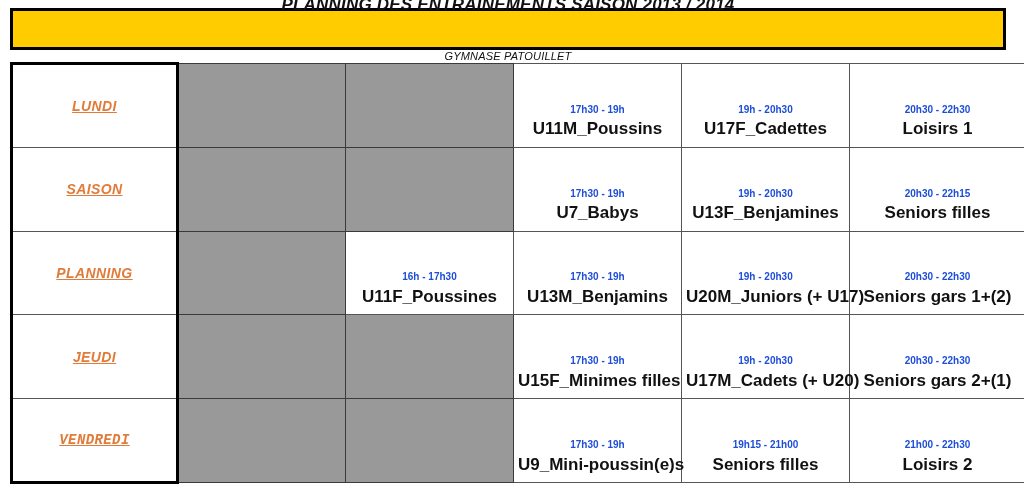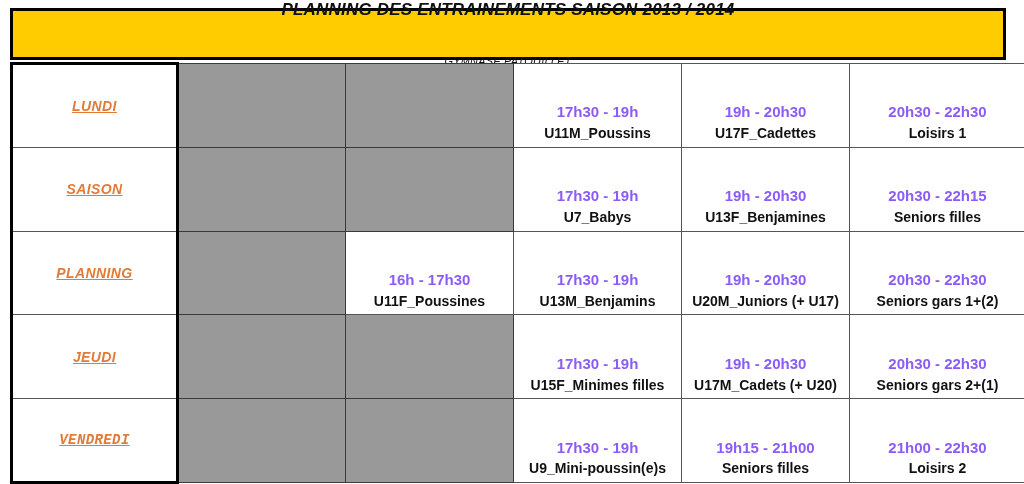--- a/index.html
+++ b/index.html
@@ -20,21 +20,21 @@
     height: 484px;
     background: #ffffff;
   }
 
   
   .banner {
     position: absolute;
     left: 10px;
     top: 8px;
     width: 996px;
-    height: 52px;
+    height: 42px;
     background: #FFCC00;
     border: 3px solid #000000;
     box-sizing: border-box;
     display: flex;
     flex-direction: column;
     align-items: center;
     justify-content: center;
     gap: 32px;
   }
   .banner-title {
@@ -102,29 +102,29 @@
     letter-spacing: 0.4px;
     white-space: nowrap;
   }
 
   .empty {
     background: #999999 !important;
     border-color: #3a3a3a !important;
   }
 
   .slot-time {
-    font-size: 15px;
-    font-weight: bold;
-    color: #8b5cf6;
+    font-size: 10px;
+    font-weight: bold;
+    color: #1d4ed8;
     line-height: 1.45;
     white-space: nowrap;
     margin-top: 34px;
   }
   .slot-name {
-    font-size: 14px;
+    font-size: 17px;
     font-weight: bold;
     color: #111111;
     line-height: 1.45;
     white-space: nowrap;
   }
 </style>
 </head>
 <body>
 
 <div class="page">

